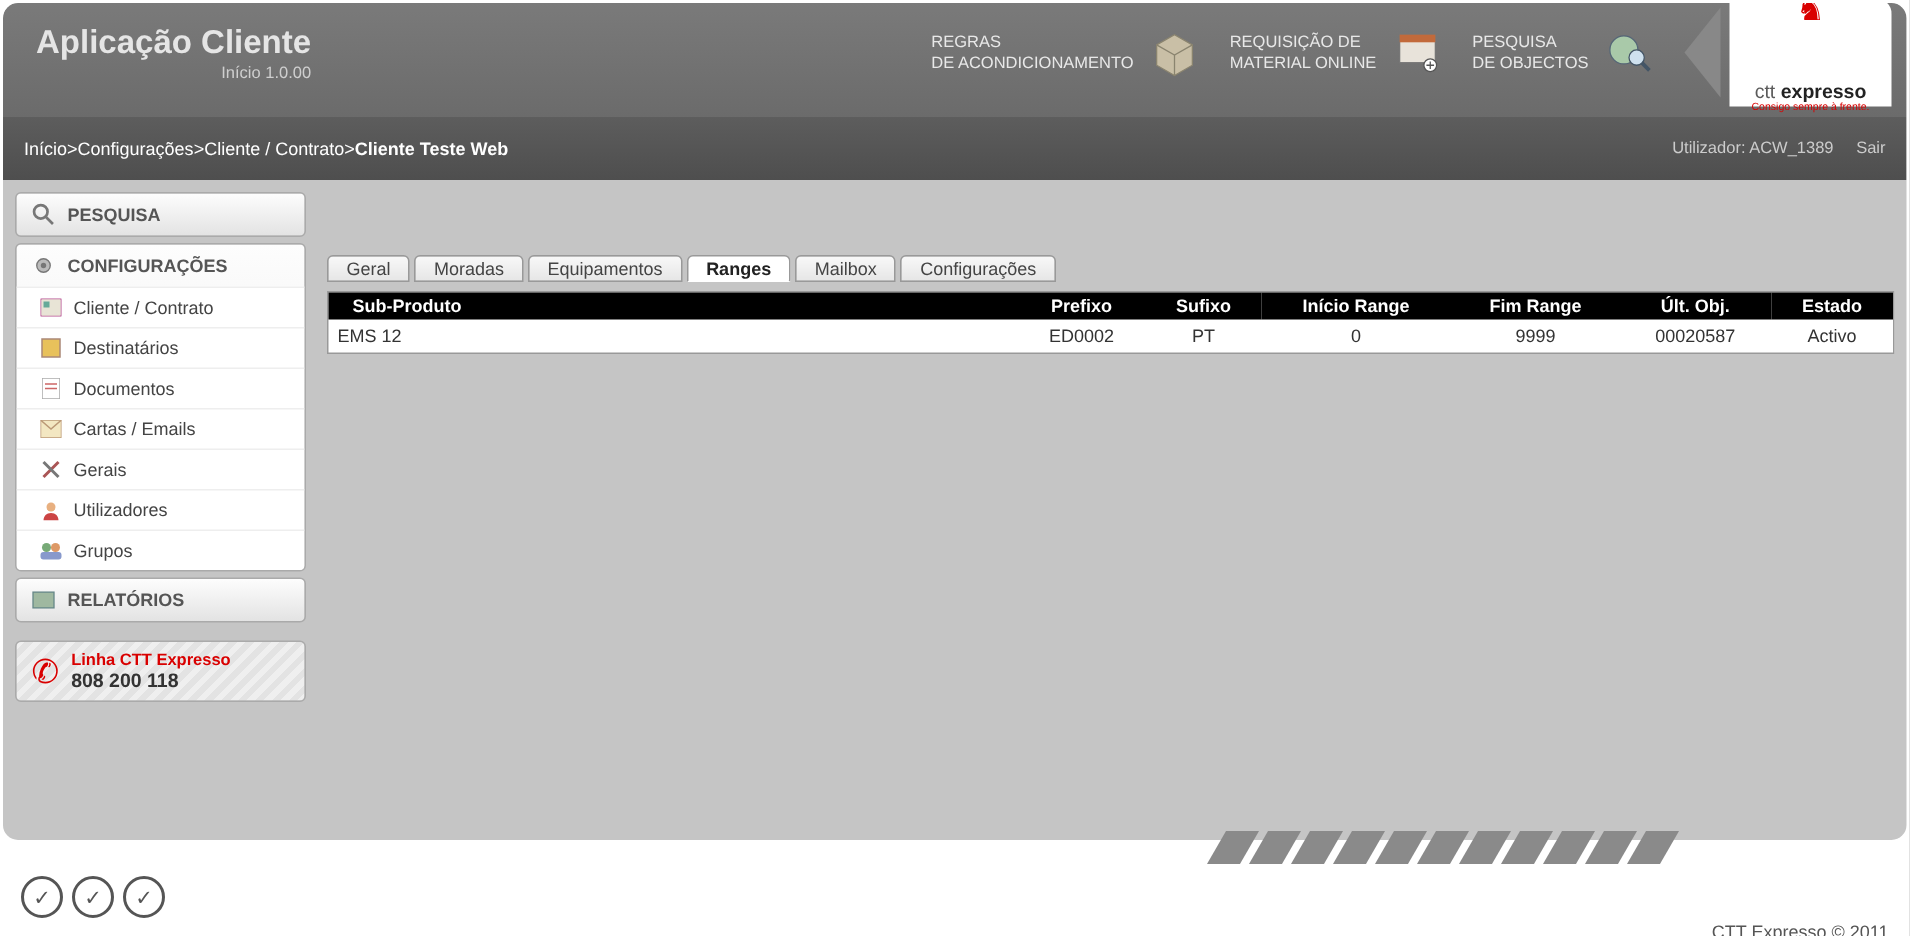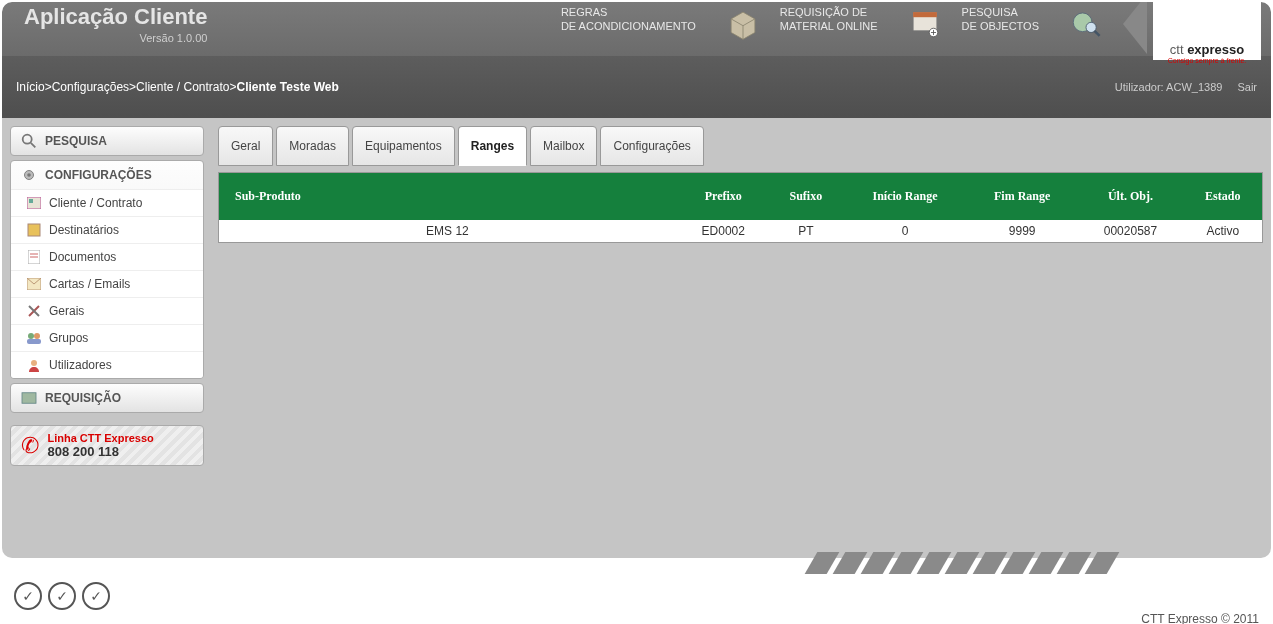--- a/index.html
+++ b/index.html
@@ -11,41 +11,40 @@
   }
   .app-wrap {
     background: #c5c5c5;
     border-radius: 10px;
     margin: 2px;
     overflow: hidden;
   }
   
   .header {
     background: linear-gradient(to bottom, #7a7a7a 0%, #6b6b6b 100%);
-    height: 54px;
+    height: 76px;
     display: flex;
     align-items: center;
     padding: 0 10px 10px 22px;
     position: relative;
     border-top-left-radius: 10px;
     border-top-right-radius: 10px;
   }
   .app-title-block { color: #d9d9d9; }
   .app-title { font-size: 22px; font-weight: bold; color: #e5e5e5; }
   .app-version { font-size: 11px; color: #cfcfcf; text-align: right; margin-top: 2px; }
   .header-spacer { flex: 1; }
   .hdr-link {
     display: flex;
-    align-items: flex-start;
+    align-items: center;
     color: #e8e8e8;
     font-size: 11px;
     line-height: 14px;
     margin-right: 18px;
     cursor: pointer;
-    gap: 20px;
   }
   .hdr-link .txt { text-align: left; }
   .hdr-icon {
     width: 38px; height: 38px;
     margin-left: 8px;
     display: flex; align-items: center; justify-content: center;
   }
   .hdr-icon svg { width: 34px; height: 34px; }
   .logo-box {
     background: #fff;
@@ -67,21 +66,21 @@
     border-top: 30px solid transparent;
     border-bottom: 30px solid transparent;
     border-right: 24px solid #888;
     margin-right: 0;
   }
   
   .crumb-bar {
     background: linear-gradient(to bottom, #5d5d5d 0%, #4e4e4e 100%);
     color: #fff;
     font-size: 12px;
-    padding: 24px 14px;
+    padding: 14px 14px;
     display: flex;
     align-items: center;
   }
   .crumb-bar .right { margin-left: auto; color: #ccc; font-size: 11px; }
   .crumb-bar a { color: #fff; text-decoration: none; cursor: pointer; }
   .crumb-bar span.cur { font-weight: bold; }
   .crumb-bar .logout { margin-left: 12px; cursor: pointer; }
 
   
   .body-area {
@@ -132,51 +131,51 @@
   .phone-box .ph-txt .l1 { color: #d90000; font-weight: bold; font-size: 11px; }
   .phone-box .ph-txt .l2 { font-weight: bold; font-size: 13px; color: #333; }
 
   
   .main { flex: 1; padding-left: 14px; }
   .tabs { display: flex; gap: 3px; margin-bottom: 6px; }
   .tab {
     background: linear-gradient(to bottom, #f8f8f8, #e6e6e6);
     border: 1px solid #999;
     border-radius: 4px 4px 0 0;
-    padding: 12px 12px;
+    padding: 1px 12px;
     font-size: 12px;
     color: #444;
     cursor: pointer;
+    margin-top: 42px;
   }
   .tab.active {
     background: #fff;
     border-bottom-color: #fff;
     font-weight: bold;
     color: #222;
   }
   .table-wrap {
     border: 1px solid #999;
     background: #fff;
   }
   table.data { width: 100%; border-collapse: collapse; font-size: 12px; }
   table.data thead th {
-    background: #15803d;
+    background: #000000;
     color: #fff;
     font-weight: bold;
-    padding: 16px 8px;
+    padding: 2px 8px;
     text-align: center;
-    font-family: Liberation Serif, serif;
   }
   table.data thead th.left { text-align: left; padding-left: 16px; }
   table.data tbody td {
     padding: 4px 8px;
     text-align: center;
     color: #333;
   }
-  table.data tbody td.left { text-align: center; padding-left: 6px; }
+  table.data tbody td.left { text-align: left; padding-left: 6px; }
 
   
   .footer {
     display: flex;
     align-items: center;
     padding: 6px 14px 10px 14px;
     position: relative;
   }
   .cert-icons { display: flex; gap: 6px; }
   .cert { width: 28px; height: 28px; border: 2px solid #555; border-radius: 50%; display:flex; align-items:center; justify-content:center; font-size:8px; color:#555; position:relative; }
@@ -196,21 +195,21 @@
   .copy { margin-left: auto; font-size: 12px; color: #555; margin-top: 46px; }
 </style>
 </head>
 <body>
 
 <div class="app-wrap">
 
   <div class="header">
     <div class="app-title-block">
       <div class="app-title">Aplicação Cliente</div>
-      <div class="app-version">Versão 1.0.00</div>
+      <div class="app-version">Início 1.0.00</div>
     </div>
     <div class="header-spacer"></div>
 
     <div class="hdr-link">
       <div class="txt">
         <div>REGRAS</div>
         <div>DE ACONDICIONAMENTO</div>
       </div>
       <div class="hdr-icon">
         <svg viewBox="0 0 40 40">
@@ -341,48 +340,48 @@
             <span class="ico">
                 <svg width="14" height="14" viewBox="0 0 14 14">
                   <line x1="2" y1="12" x2="12" y2="2" stroke="#a55" stroke-width="2"></line>
                   <line x1="2" y1="2" x2="12" y2="12" stroke="#777" stroke-width="2"></line>
                 </svg>
               </span>
             <span>Gerais</span>
           </div>
           <div class="side-item">
             <span class="ico">
+                <svg width="14" height="14" viewBox="0 0 14 14">
+                  <circle cx="7" cy="5" r="3" fill="#e8b080"></circle>
+                  <path d="M2 14c0-3 2-5 5-5s5 2 5 5" fill="#c44"></path>
+                </svg>
+              </span>
+            <span>Utilizadores</span>
+          </div>
+          <div class="side-item">
+            <span class="ico">
                 <svg width="16" height="14" viewBox="0 0 16 14">
                   <circle cx="5" cy="5" r="3" fill="#7a7"></circle>
                   <circle cx="11" cy="5" r="3" fill="#d96"></circle>
                   <rect x="1" y="8" width="14" height="5" rx="2" fill="#89c"></rect>
                 </svg>
               </span>
             <span>Grupos</span>
-          </div>
-          <div class="side-item">
-            <span class="ico">
-                <svg width="14" height="14" viewBox="0 0 14 14">
-                  <circle cx="7" cy="5" r="3" fill="#e8b080"></circle>
-                  <path d="M2 14c0-3 2-5 5-5s5 2 5 5" fill="#c44"></path>
-                </svg>
-              </span>
-            <span>Utilizadores</span>
           </div>
         </div>
       </div>
 
       <div class="side-box">
         <div class="side-head">
           <span class="ico">
             <svg viewBox="0 0 20 16" width="18" height="14">
                 <rect x="2" y="2" width="16" height="12" fill="#9fb8a0" stroke="#688"></rect>
               </svg>
           </span>
-          <span>REQUISIÇÃO</span>
+          <span>RELATÓRIOS</span>
         </div>
       </div>
 
       <div class="phone-box">
         <div class="ph-icon">✆</div>
         <div class="ph-txt">
           <div class="l1">Linha CTT Expresso</div>
           <div class="l2">808 200 118</div>
         </div>
       </div>

